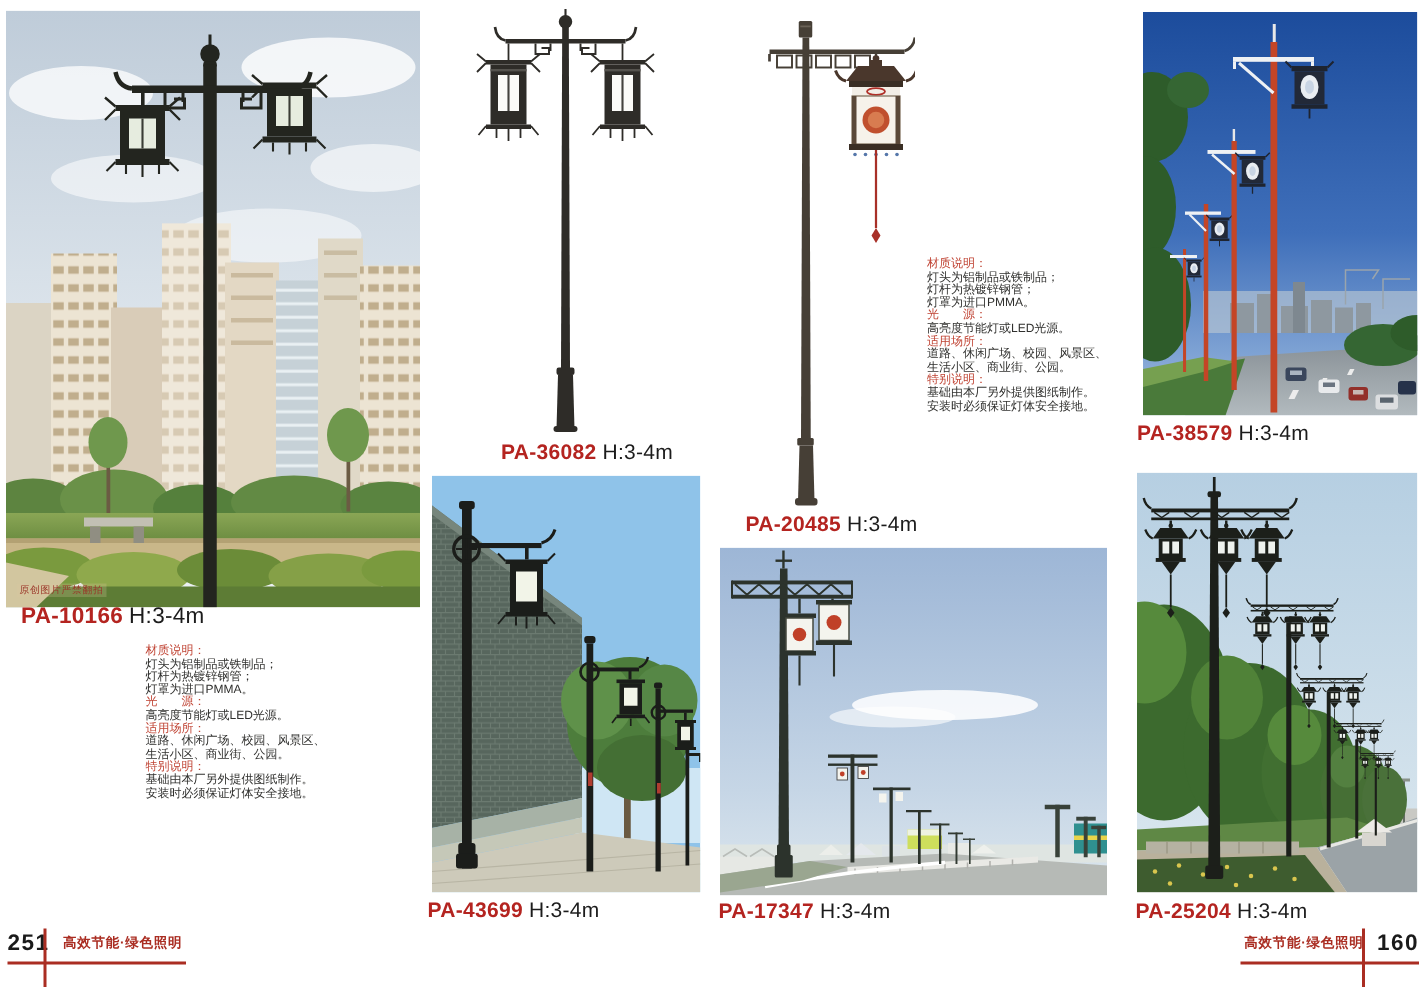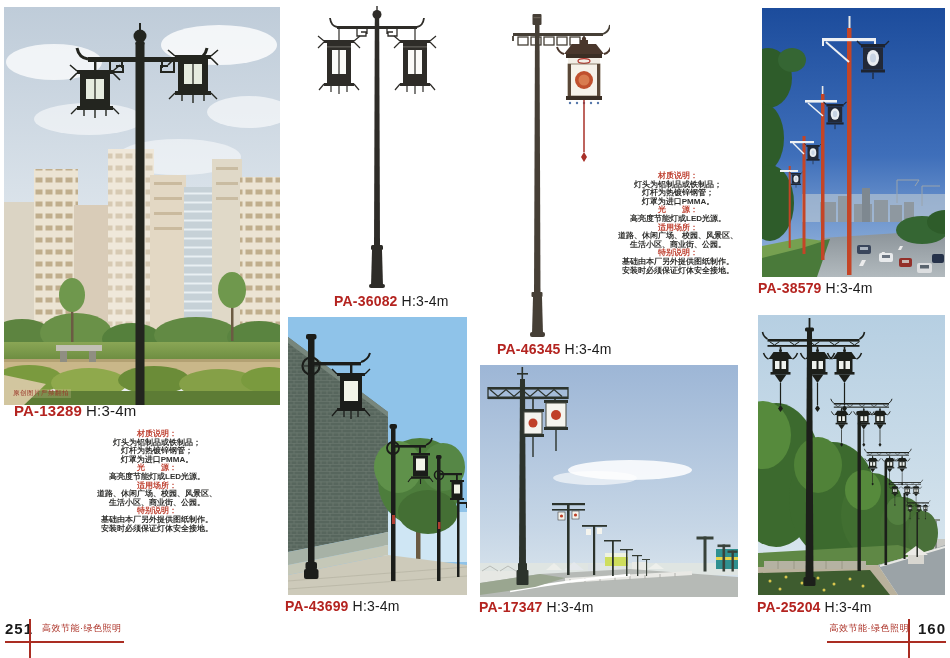--- a/index.html
+++ b/index.html
@@ -23,25 +23,24 @@
     line-height:16px;
     white-space:nowrap;
     letter-spacing:.2px;
   }
   .pcode{color:var(--code-red);font-weight:bold;}
   .pht{color:#1c1c1c;margin-left:4px;}
   .spec{
     position:absolute;
     font-size:8px;
     line-height:8.6px;
-    font-weight:bold;
+    font-weight:normal;
     color:#30302e;
     letter-spacing:0;
     white-space:nowrap;
-    text-align:center;
   }
   .spec .sh{color:var(--spec-red);}
   .watermark{
     position:absolute;
     left:7px;
     bottom:7px;
     font-size:6.5px;
     color:#9a3528;
     background:rgba(220,200,160,.25);
     padding:0 2px;
@@ -52,21 +51,21 @@
     top:620px;
     display:flex;
     align-items:center;
     gap:7px;
     padding-bottom:4px;
     border-bottom:2px solid var(--footer-red);
   }
   .footer-left{left:5px;}
   .footer-right{right:4px;}
   .pagenum{font-size:15px;font-weight:bold;color:#1a1a1a;letter-spacing:1px;}
-  .fslogan{font-size:9px;font-weight:normal;color:var(--footer-red);letter-spacing:.5px;padding:0 2px;}
+  .fslogan{font-size:9px;font-weight:bold;color:var(--footer-red);letter-spacing:.5px;padding:0 2px;}
   .fvline{position:absolute;top:619px;width:2px;height:39px;background:var(--footer-red);}
 </style>
 </head>
 <body>
 
 <div class="photo" style="left:4px;top:7px;width:276px;height:398px">
   <svg width="276" height="398" viewBox="0 0 276 398">
     <defs>
       <linearGradient id="g1sky" x1="0" y1="0" x2="0" y2="1">
         <stop offset="0" stop-color="#bfccd9"></stop>
@@ -603,27 +602,27 @@
       <polygon points="49,16 54,16 55.5,266 47.5,266" fill="#1c1f1a"></polygon>
       <rect x="47" y="12.5" width="9" height="4" rx="1.5" fill="#1c1f1a"></rect>
       <rect x="50.6" y="3" width="1.8" height="10" fill="#1c1f1a"></rect>
       <use href="#trio204" transform="translate(51.5,24)"></use>
       <rect x="45.5" y="262" width="12" height="9" rx="1.5" fill="#1c1f1a"></rect>
     </g>
   </svg>
 </div>
 
 <div class="plabel" style="left:14px;top:403px;font-size:15px">
-  <span class="pcode">PA-13289</span><span class="pht">H:3-4m</span>
+  <span class="pcode">PA-10166</span><span class="pht">H:3-4m</span>
 </div>
 <div class="plabel" style="left:334px;top:293px">
   <span class="pcode">PA-36082</span><span class="pht">H:3-4m</span>
 </div>
 <div class="plabel" style="left:497px;top:341px">
-  <span class="pcode">PA-46345</span><span class="pht">H:3-4m</span>
+  <span class="pcode">PA-20485</span><span class="pht">H:3-4m</span>
 </div>
 <div class="plabel" style="left:758px;top:280px">
   <span class="pcode">PA-38579</span><span class="pht">H:3-4m</span>
 </div>
 <div class="plabel" style="left:285px;top:598px">
   <span class="pcode">PA-43699</span><span class="pht">H:3-4m</span>
 </div>
 <div class="plabel" style="left:479px;top:599px">
   <span class="pcode">PA-17347</span><span class="pht">H:3-4m</span>
 </div>

